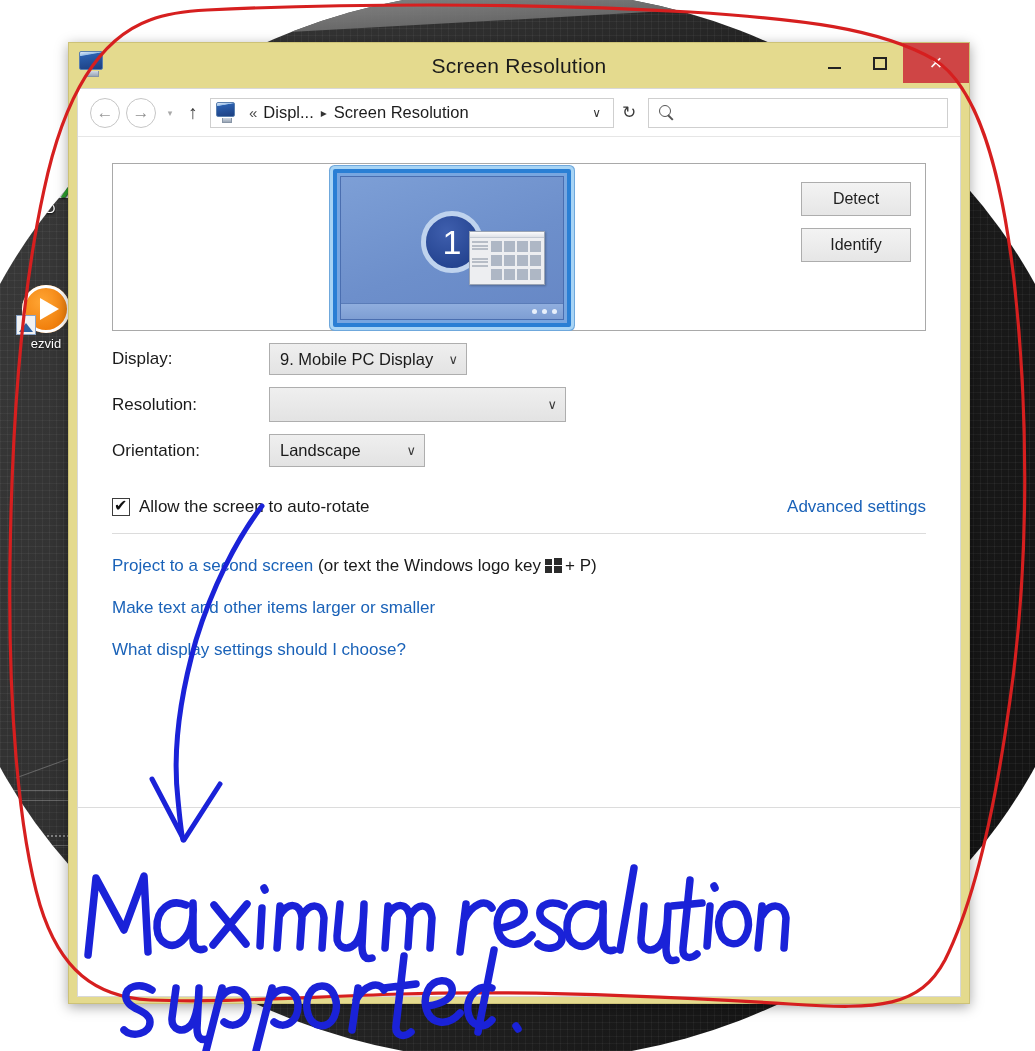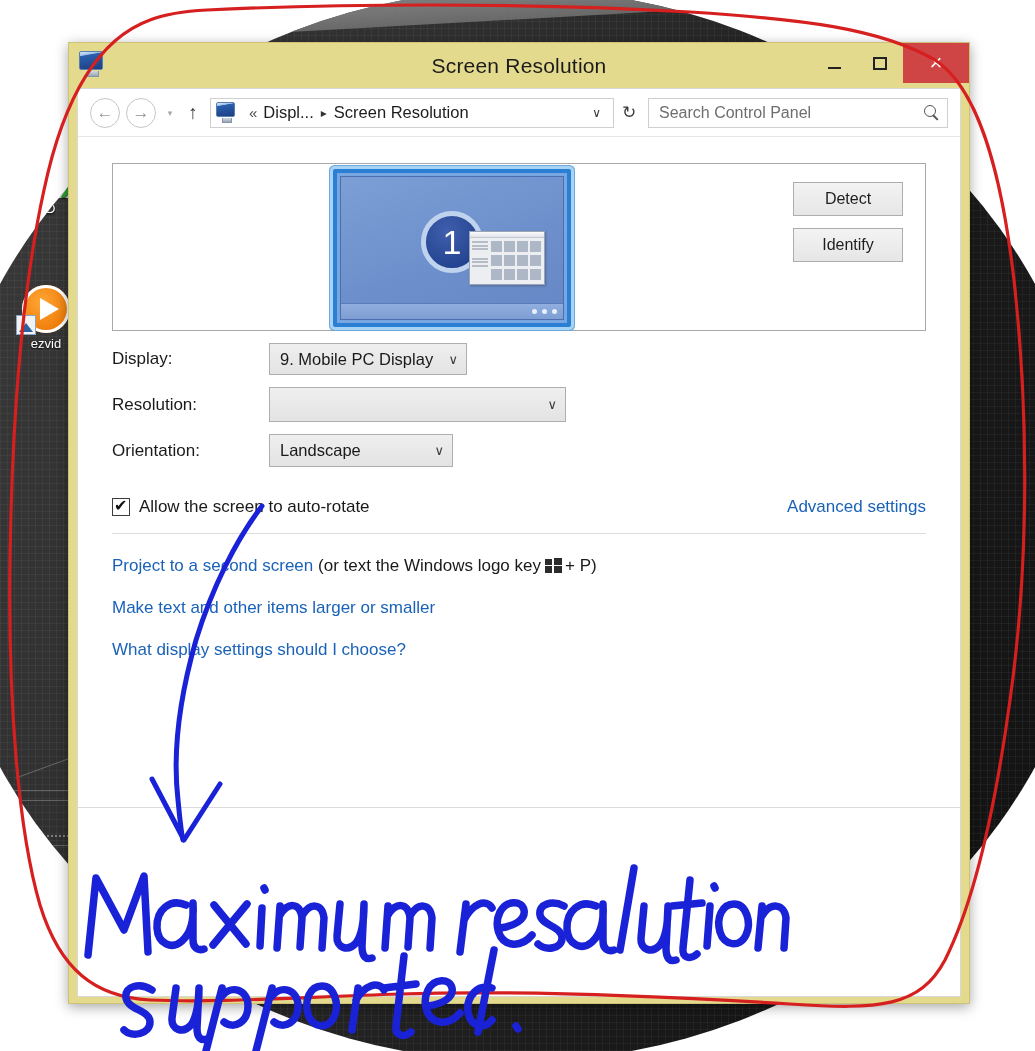--- a/index.html
+++ b/index.html
@@ -364,21 +364,21 @@
     display: flex; align-items: center; justify-content: flex-end;
     padding-right: 6px; gap: 5px;
   }
   #mon-taskbar i {
     width: 5px; height: 5px; border-radius: 50%; background: #e8f0fb;
     display:block;
   }
 
   .side-btn {
     position: absolute;
-    right: 22px;
+    right: 14px;
     width: 110px; height: 34px;
     background: linear-gradient(180deg,#f3f3f3,#e6e6e6);
     border: 1px solid #adadad;
     font-size: 16px; color: #1e1e1e;
     display: flex; align-items: center; justify-content: center;
     font-family: "Liberation Sans", sans-serif;
   }
   #btn-detect { top: 18px; }
   #btn-identify { top: 64px; }
 
@@ -402,21 +402,21 @@
     color: #1a1a1a;
     font-family: "Liberation Sans", sans-serif;
   }
   .combo .cv { white-space: nowrap; }
   .combo .chev {
     margin-left: auto; padding-left: 12px;
     color: #3a3a3a; font-size: 13px;
   }
   #combo-display { width: 198px; }
   #combo-resolution { width: 297px; height: 35px; font-size: 17px; }
-  #combo-orientation { width: 184px; height: 33px; }
+  #combo-orientation { width: 156px; height: 33px; }
 
   
   #chkrow {
     display: flex; align-items: center;
     margin-top: 30px;
   }
   #chk {
     width: 18px; height: 18px;
     border: 1px solid #3c3c3c;
     background: #ffffff;
@@ -573,21 +573,20 @@
           <span class="crumb-sep">«</span>
           <span class="crumb-txt">Displ...</span>
           <span class="crumb-arrow">▸</span>
           <span class="crumb-txt">Screen Resolution</span>
           <span id="crumb-dd">∨</span>
         </div>
 
         <div id="refresh">↻</div>
 
         <div id="searchbox">
-          <input type="text" placeholder="Search Control Panel" style="">
           <span class="mag"></span>
         </div>
       </div>
 
       <div id="body">
 
 
         <div id="preview">
           <div id="monitor">
             <div id="monitor-screen">

